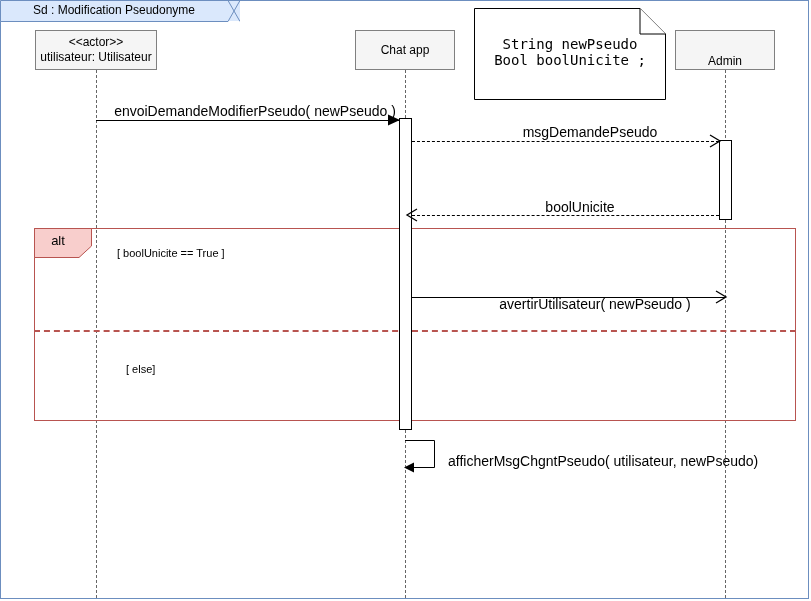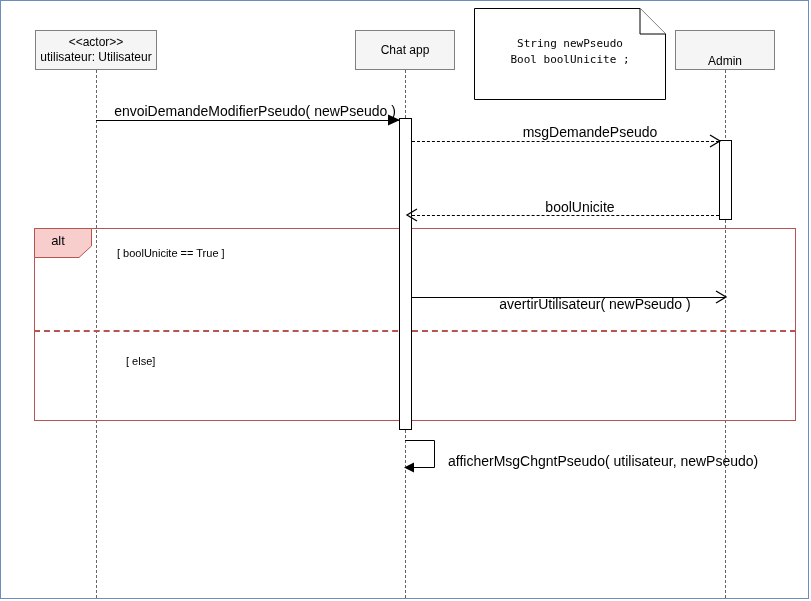--- a/index.html
+++ b/index.html
@@ -92,21 +92,21 @@
     width: 192px;
     height: 92px;
   }
   .note-text {
     position: absolute;
     left: 0;
     top: 28px;
     width: 192px;
     text-align: center;
     font-family: "DejaVu Sans Mono", monospace;
-    font-size: 11px;
+    font-size: 14px;
     line-height: 16px;
     color: #000000;
     white-space: pre;
   }
   
   .msg-line {
     position: absolute;
     height: 0px;
     border-top: 1px solid #000000;
   }
@@ -170,20 +170,27 @@
     position: absolute;
   }
 </style>
 </head>
 <body>
 
 <div id="canvas">
 
   <div class="frame-outer"></div>
 
+  <div class="frame-tab">
+    <svg class="frame-tab-shape" width="240" height="22" viewBox="0 0 240 22">
+      <path d="M0.5 0.5 L240 0.5 L240 0.5 L228 21.5 L0.5 21.5 Z" fill="#dae8fc" stroke="#6c8ebf" stroke-width="1"></path>
+      <path d="M228 0.5 L240 21.5" fill="none" stroke="#6c8ebf" stroke-width="1"></path>
+    </svg>
+    <div class="frame-tab-label">Sd :  Modification Pseudonyme</div>
+  </div>
 
   <div class="lifeline" style="left:96px; top:70px; height:528px;"></div>
   <div class="lifeline" style="left:405px; top:70px; height:528px;"></div>
   <div class="lifeline" style="left:725px; top:70px; height:528px;"></div>
 
   <div class="participant" style="left:35px; top:30px; width:122px; height:40px;">
     <span class="stereo">&lt;&lt;actor&gt;&gt;</span>
     <span class="pname">utilisateur: Utilisateur</span>
   </div>
 
@@ -210,21 +217,21 @@
     <svg width="58" height="30" viewBox="0 0 58 30">
       <path d="M0.5 0.5 L57.5 0.5 L57.5 18 L45 29.5 L0.5 29.5 Z" fill="#f8cecc" stroke="#b85450" stroke-width="1"></path>
     </svg>
   </div>
   <div class="alt-tag-label">alt</div>
 
   <div class="guard" style="left:117px; top:247px;">[ boolUnicite == True ]</div>
 
   <div class="alt-divider" style="top:330px;"></div>
 
-  <div class="guard" style="left:126px; top:355px;">[ else]</div>
+  <div class="guard" style="left:126px; top:363px;">[ else]</div>
 
   <div class="activation" style="left:399px; top:118px; width:13px; height:312px;"></div>
   <div class="activation" style="left:719px; top:140px; width:13px; height:80px;"></div>
 
   <div class="msg-label" style="left:110px; top:103px; width:290px;">envoiDemandeModifierPseudo( newPseudo )</div>
   <div class="msg-line" style="left:96px; top:120px; width:303px;"></div>
   <svg class="arrowhead" style="left:388px; top:113px;" width="14" height="14" viewBox="0 0 14 14">
     <path d="M0 1.5 L12 7 L0 12.5 Z" fill="#000000"></path>
   </svg>
 

